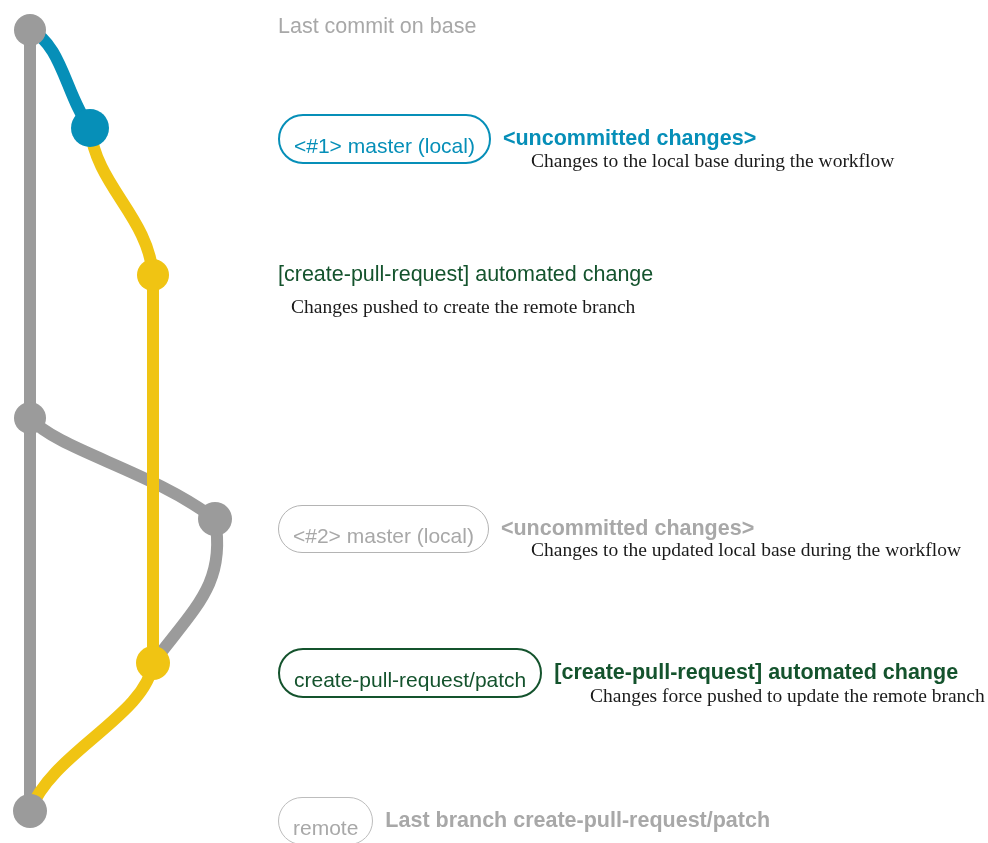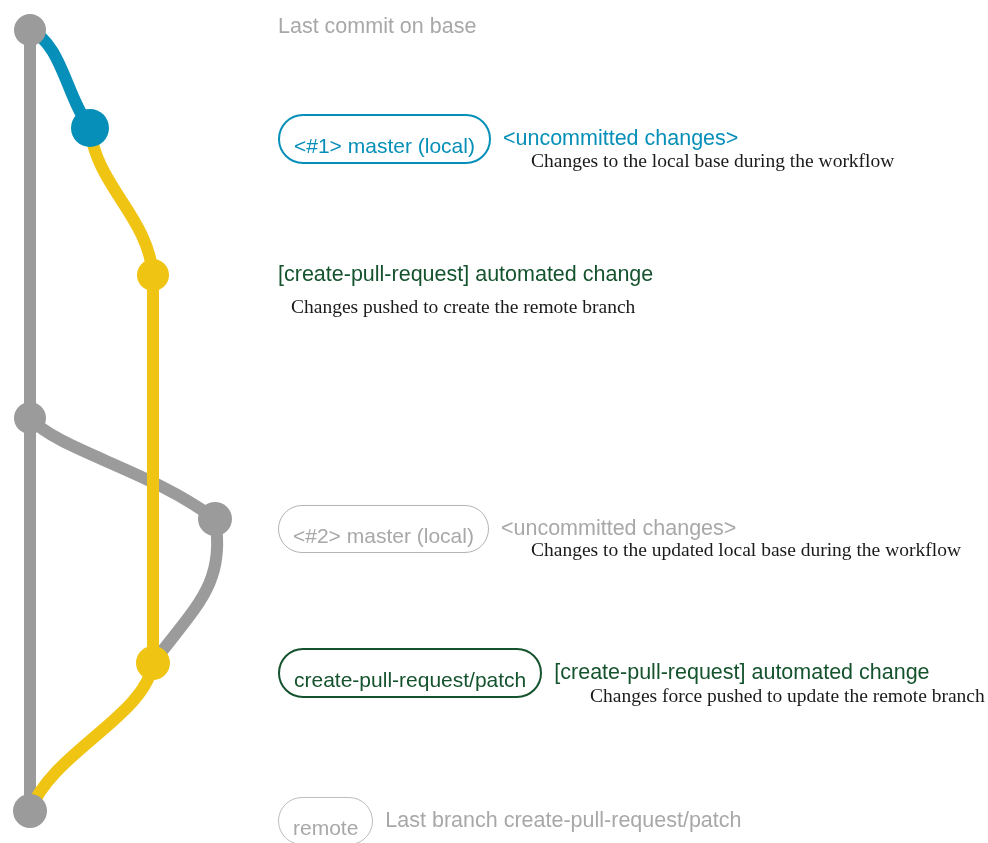--- a/index.html
+++ b/index.html
@@ -58,20 +58,21 @@
   }
 
   .headline {
     font-size: 21.5px;
     line-height: 1;
     white-space: nowrap;
   }
 
   .pill + .headline {
     margin-left: 12px;
+    font-weight: bold;
   }
 
   .subtext {
     position: absolute;
     font-family: "Liberation Serif", serif;
     font-size: 19.5px;
     line-height: 1;
     color: #1a1a1a;
     white-space: nowrap;
   }

